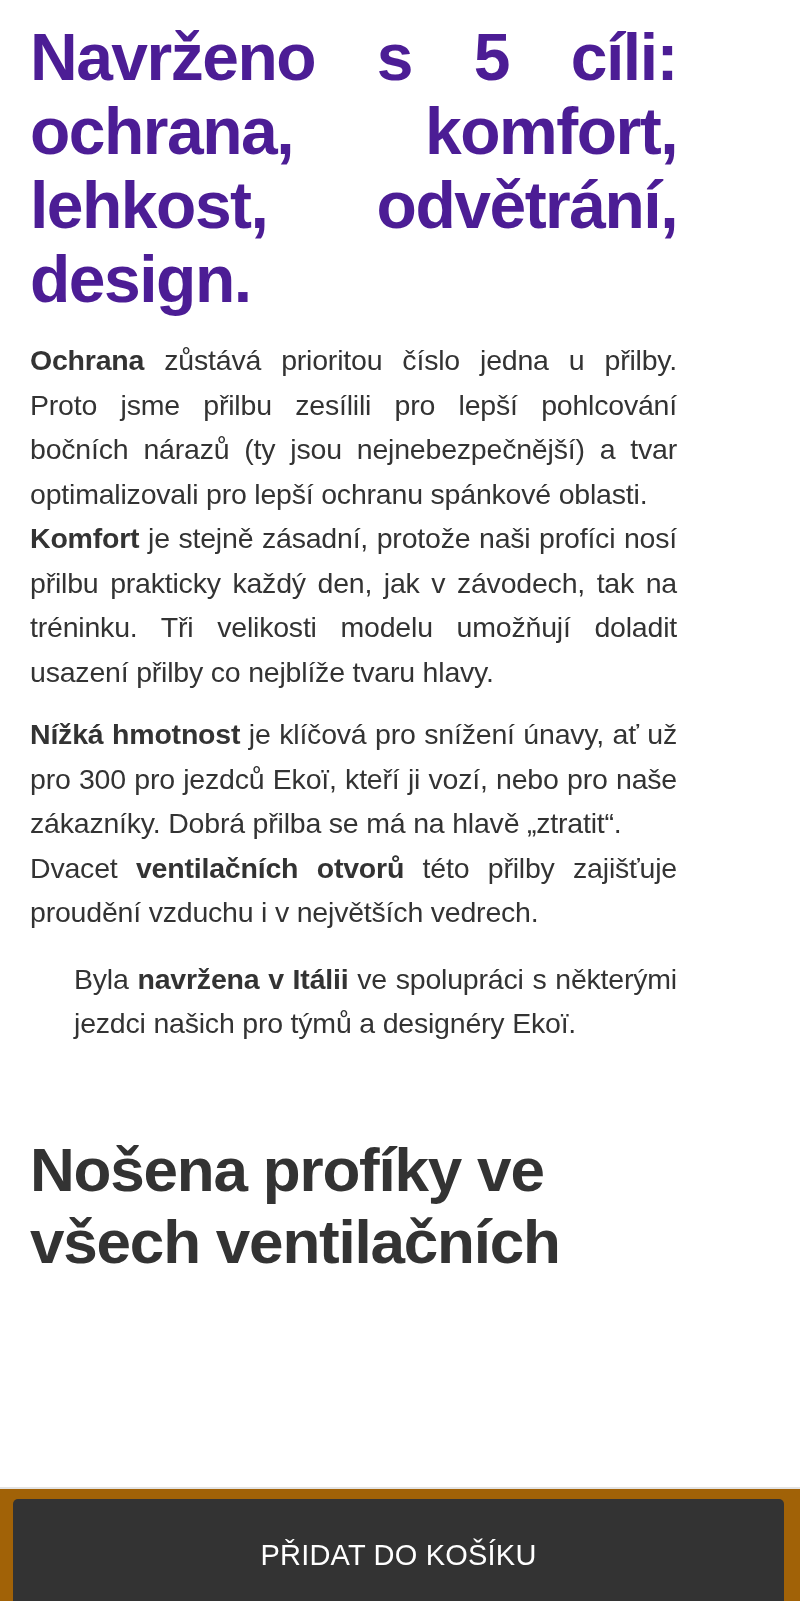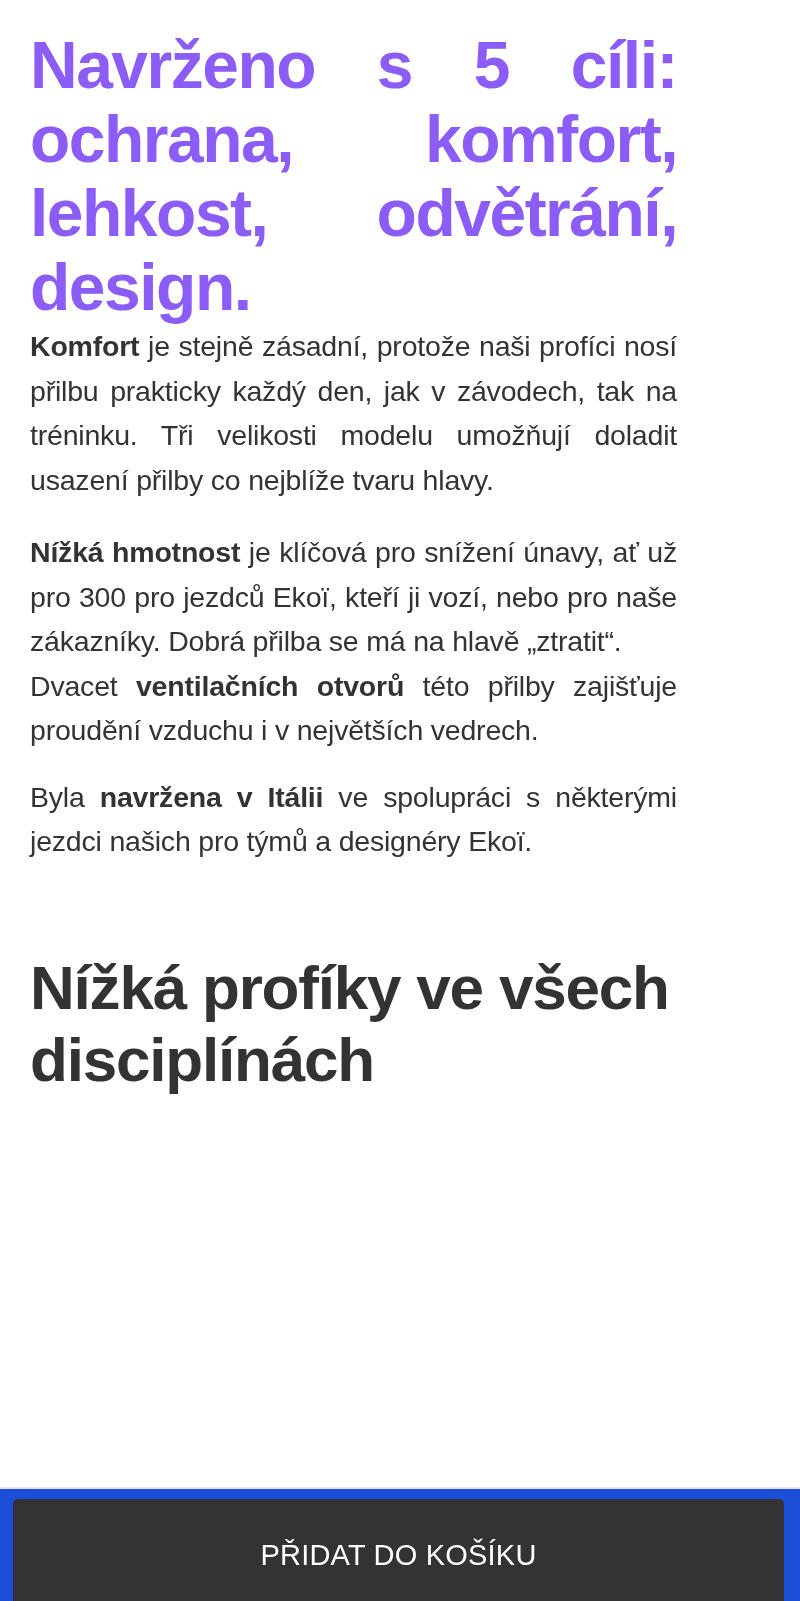--- a/index.html
+++ b/index.html
@@ -20,60 +20,60 @@
       left: 30px;
       top: 0;
       width: 647px;
     }
     .h-title {
       font-family: "Liberation Sans", sans-serif;
       font-weight: bold;
       font-size: 66px;
       line-height: 74px;
       letter-spacing: -1.5px;
-      color: #8b5cf6;
-      margin: 28px 0 0 0;
+      color: #4c1d95;
+      margin: 20px 0 0 0;
       text-align: justify;
       text-align-last: left;
     }
     .para {
       font-size: 28.5px;
       line-height: 44.5px;
       color: #333333;
       margin: 0;
       text-align: justify;
       text-align-last: left;
       letter-spacing: -0.2px;
     }
     .para b {
       font-weight: bold;
       color: #333333;
     }
     .p1 { margin-top: 22px; }
     .p2 { }
-    .p3 { margin-top: 28px; }
+    .p3 { margin-top: 18px; }
     .p4 { }
-    .p5 { margin-top: 22px; }
+    .p5 { margin-top: 22px; margin-left: 44px; }
     .h-section {
       font-family: "Liberation Sans", sans-serif;
       font-weight: bold;
       font-size: 62px;
       line-height: 72px;
       letter-spacing: -1.2px;
       color: #333333;
       margin: 88px 0 0 0;
       width: 640px;
     }
     .sticky-bar {
       position: absolute;
       left: 0;
       top: 1487px;
       width: 800px;
       height: 114px;
-      background: #1d4ed8;
+      background: #a16207;
       border-top: 2px solid #e3e3e3;
       box-sizing: border-box;
     }
     .cart-button {
       position: absolute;
       left: 13px;
       top: 10px;
       width: 771px;
       height: 120px;
       background: #333333;
@@ -90,27 +90,28 @@
       box-sizing: border-box;
       cursor: pointer;
     }
   </style>
 </head>
 <body>
 
 <div class="content">
   <h2 class="h-title">Navrženo s 5 cíli: ochrana, komfort, lehkost, odvětrání, design.</h2>
 
+  <p class="para p1"><b>Ochrana</b><span> zůstává prioritou číslo jedna u přilby. Proto jsme přilbu zesílili pro lepší pohlcování bočních nárazů (ty jsou nejnebezpečnější) a tvar optimalizovali pro lepší ochranu spánkové oblasti.</span></p>
 
   <p class="para p2"><b>Komfort</b><span> je stejně zásadní, protože naši profíci nosí přilbu prakticky každý den, jak v závodech, tak na tréninku. Tři velikosti modelu umožňují doladit usazení přilby co nejblíže tvaru hlavy.</span></p>
 
   <p class="para p3"><b>Nížká hmotnost</b><span> je klíčová pro snížení únavy, ať už pro 300 pro jezdců Ekoï, kteří ji vozí, nebo pro naše zákazníky. Dobrá přilba se má na hlavě „ztratit“.</span></p>
 
   <p class="para p4"><span>Dvacet </span><b>ventilačních otvorů</b><span> této přilby zajišťuje proudění vzduchu i v největších vedrech.</span></p>
 
   <p class="para p5"><span>Byla </span><b>navržena v Itálii</b><span> ve spolupráci s některými jezdci našich pro týmů a designéry Ekoï.</span></p>
 
-  <h2 class="h-section">Nížká profíky ve všech disciplínách</h2>
+  <h2 class="h-section">Nošena profíky ve všech ventilačních</h2>
 </div>
 
 <div class="sticky-bar">
   <button class="cart-button">PŘIDAT DO KOŠÍKU</button>
 </div>
 
 </body></html>

